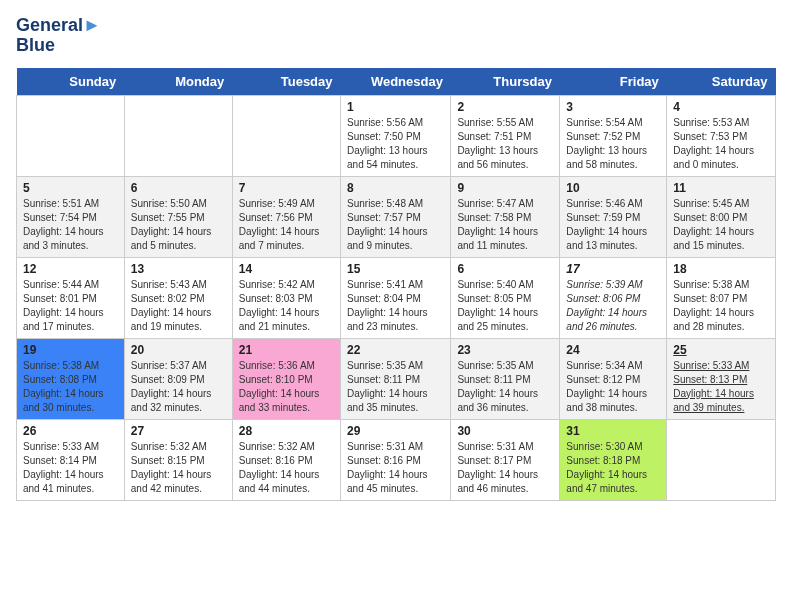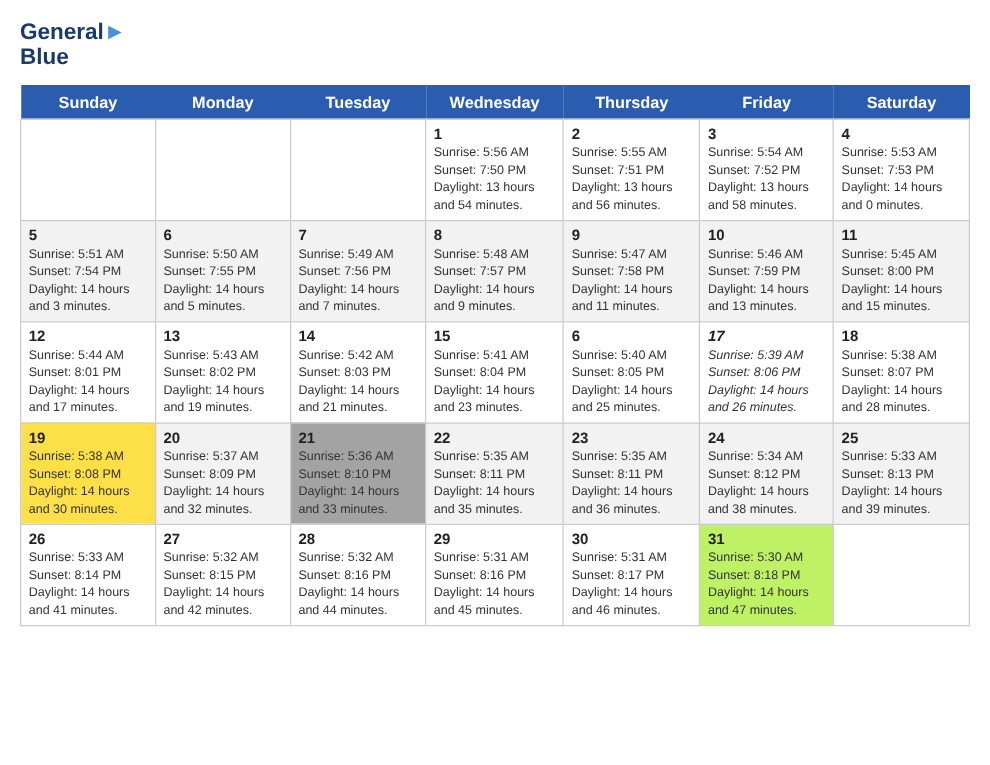--- a/index.html
+++ b/index.html
@@ -41,21 +41,21 @@
       font-size: 14px;
       color: #333;
     }
     table {
       width: 100%;
       border-collapse: collapse;
     }
     th {
       background-color: #2a5db0;
       color: white;
-      text-align: center;
+      text-align: right;
       padding: 6px 8px;
       font-size: 13px;
       font-weight: bold;
     }
     td {
       border: 1px solid #ccc;
       vertical-align: top;
       padding: 4px 6px;
       font-size: 10.5px;
       color: #333;
@@ -184,45 +184,45 @@
         <td style="background-color: rgb(255, 255, 255); font-style: italic;">
           <span class="day-number">17</span>
           <div class="cell-content">Sunrise: 5:39 AM<br>Sunset: 8:06 PM<br>Daylight: 14 hours and 26 minutes.</div>
         </td>
         <td style="background-color: rgb(255, 255, 255);">
           <span class="day-number">18</span>
           <div class="cell-content">Sunrise: 5:38 AM<br>Sunset: 8:07 PM<br>Daylight: 14 hours and 28 minutes.</div>
         </td>
       </tr>
       <tr>
-        <td style="background-color: #fde047;">
+        <td style="background-color: #3b82f6;">
           <span class="day-number">19</span>
           <div class="cell-content">Sunrise: 5:38 AM<br>Sunset: 8:08 PM<br>Daylight: 14 hours and 30 minutes.</div>
         </td>
         <td style="background-color: rgb(242, 242, 242);">
           <span class="day-number">20</span>
           <div class="cell-content">Sunrise: 5:37 AM<br>Sunset: 8:09 PM<br>Daylight: 14 hours and 32 minutes.</div>
         </td>
-        <td style="background-color: #a3a3a3;">
+        <td style="background-color: #f9a8d4;">
           <span class="day-number">21</span>
           <div class="cell-content">Sunrise: 5:36 AM<br>Sunset: 8:10 PM<br>Daylight: 14 hours and 33 minutes.</div>
         </td>
         <td style="background-color: rgb(242, 242, 242);">
           <span class="day-number">22</span>
           <div class="cell-content">Sunrise: 5:35 AM<br>Sunset: 8:11 PM<br>Daylight: 14 hours and 35 minutes.</div>
         </td>
         <td style="background-color: rgb(242, 242, 242); margin-top: 22px;">
           <span class="day-number">23</span>
           <div class="cell-content">Sunrise: 5:35 AM<br>Sunset: 8:11 PM<br>Daylight: 14 hours and 36 minutes.</div>
         </td>
         <td style="background-color: rgb(242, 242, 242); margin-left: 20px;">
           <span class="day-number">24</span>
           <div class="cell-content">Sunrise: 5:34 AM<br>Sunset: 8:12 PM<br>Daylight: 14 hours and 38 minutes.</div>
         </td>
-        <td style="background-color: rgb(242, 242, 242);">
+        <td style="background-color: rgb(242, 242, 242); text-decoration: underline;">
           <span class="day-number">25</span>
           <div class="cell-content">Sunrise: 5:33 AM<br>Sunset: 8:13 PM<br>Daylight: 14 hours and 39 minutes.</div>
         </td>
       </tr>
       <tr>
         <td style="background-color: rgb(255, 255, 255);">
           <span class="day-number">26</span>
           <div class="cell-content">Sunrise: 5:33 AM<br>Sunset: 8:14 PM<br>Daylight: 14 hours and 41 minutes.</div>
         </td>
         <td style="background-color: rgb(255, 255, 255);">

